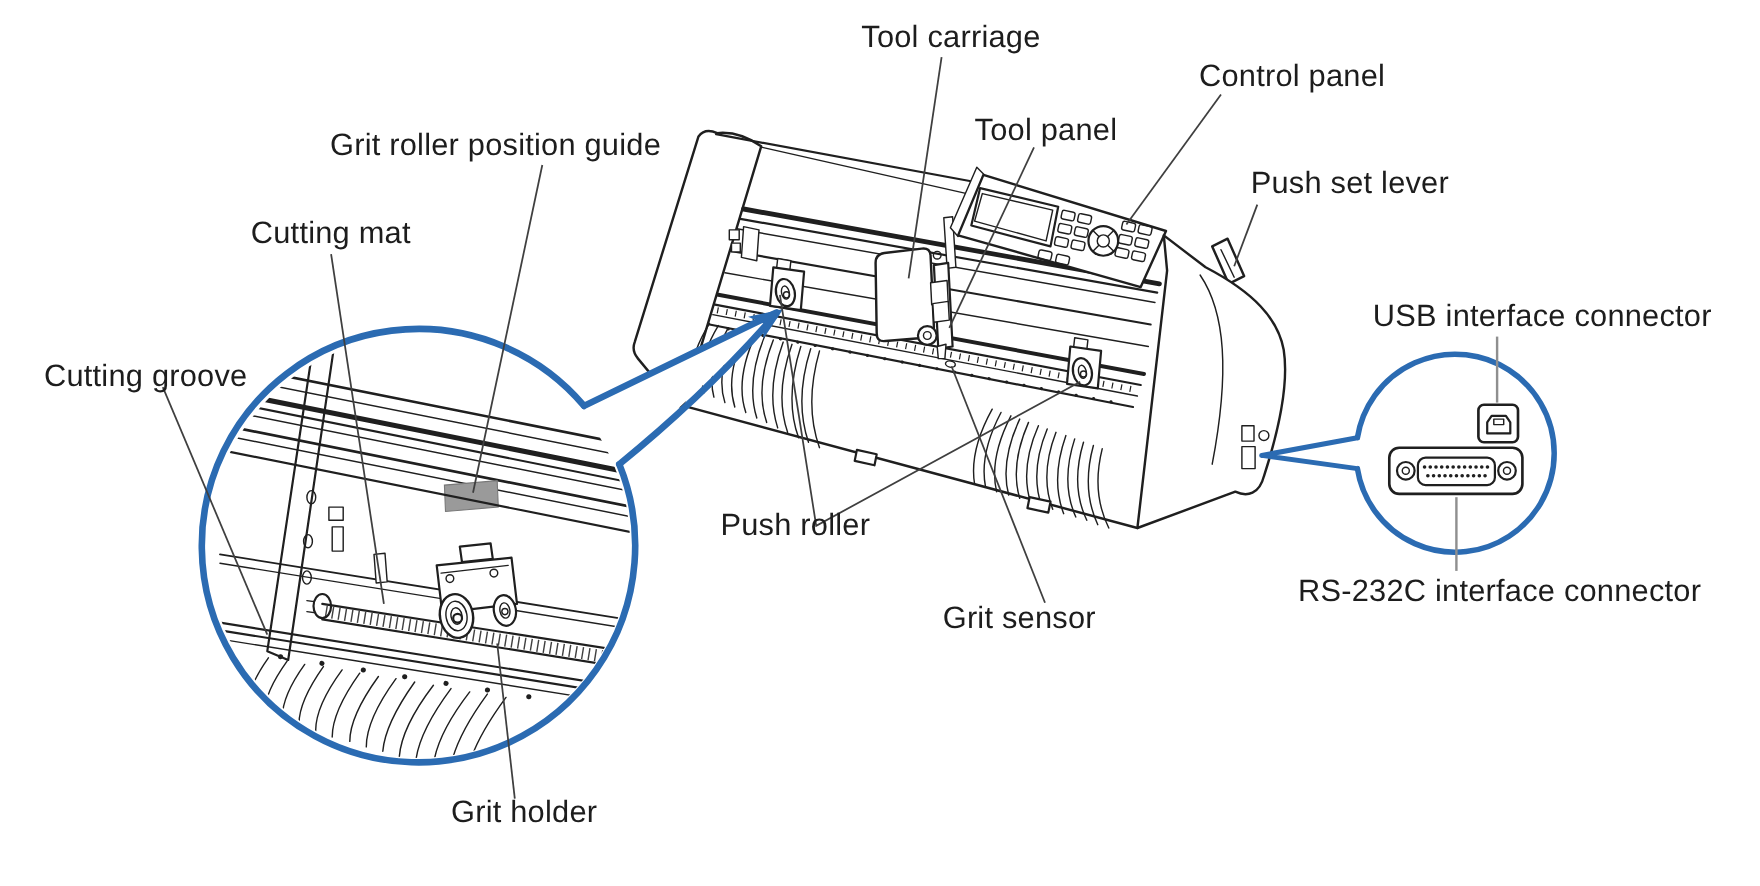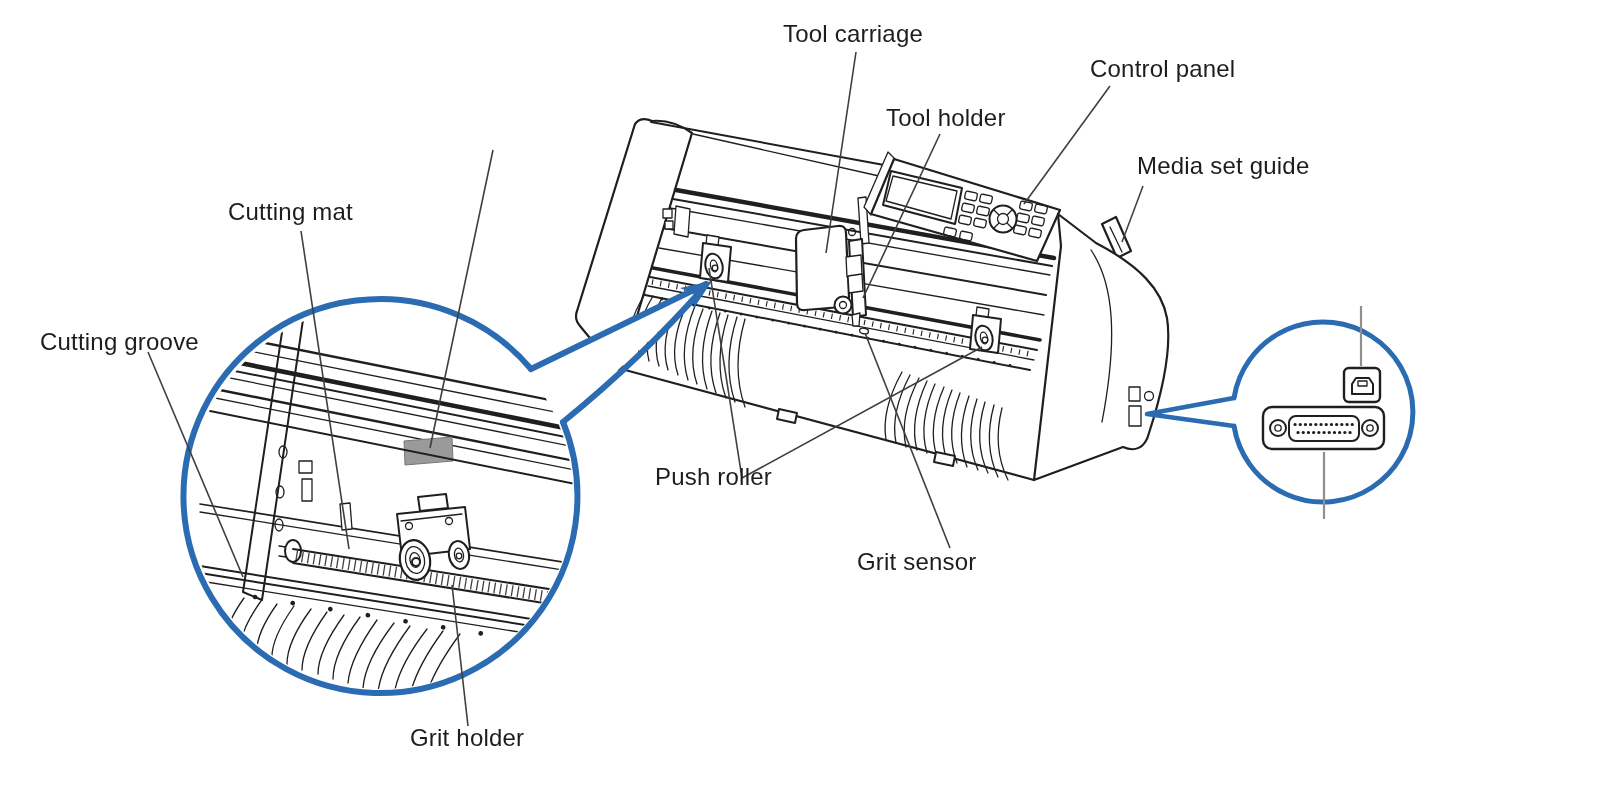--- a/index.html
+++ b/index.html
@@ -1,20 +1,20 @@
 <!DOCTYPE html>
 <html style="--accent-blue: #2b6bb2; --line: #1f1f1f; --leader: #3f3f3f; --leader-light: #8f8f8f; --sticker-gray: #9a9a9a; --text: #1d1d1d; --background: #ffffff;"><head>
 <meta charset="utf-8">
 <title>Diagram</title>
 <style>
   html,body{margin:0;padding:0;background:var(--background,#fff);}
   .stage{position:relative;width:1600px;height:805px;background:var(--background,#fff);overflow:hidden;
          font-family:"Liberation Sans", sans-serif;}
   .stage svg{position:absolute;left:0;top:0;}
-  .lbl{position:absolute;white-space:nowrap;font-size:24px;line-height:28px;letter-spacing:.2px;
+  .lbl{position:absolute;white-space:nowrap;font-size:28px;line-height:28px;letter-spacing:.2px;
        color:var(--text,#1d1d1d);}
   
   .k{stroke:var(--line,#1f1f1f);stroke-width:2;fill:none;stroke-linejoin:round;stroke-linecap:round}
   .kw{stroke:var(--line,#1f1f1f);stroke-width:2;fill:#fff;stroke-linejoin:round}
   .thin{stroke-width:1.3}
   .w22{stroke-width:2.2}
   .blue{stroke:var(--accent-blue,#2b6bb2);fill:none;stroke-linecap:round;stroke-linejoin:round}
   .bfill{fill:var(--accent-blue,#2b6bb2);stroke:none}
   .wfill{fill:#fff;stroke:none}
   .ld{stroke:var(--leader,#3f3f3f);stroke-width:1.6;fill:none}
@@ -221,20 +221,23 @@
     <path class="ld" d="M301,231 L349,549"></path>
     <path class="ld" d="M148,352 L243,577"></path>
     <path class="ld" d="M709,268 L742,478 L982,347"></path>
     <path class="ld" d="M865,333 L950,548"></path>
     <path class="ld" d="M468,726 L452,585"></path>
   </g>
 </svg>
 
   <div class="lbl" style="left:783px;top:20px">Tool carriage</div>
   <div class="lbl" style="left:1090px;top:55px">Control panel</div>
-  <div class="lbl" style="left:886px;top:104px">Tool holder</div>
-  <div class="lbl" style="left:1137px;top:152px">Media set guide</div>
+  <div class="lbl" style="left:886px;top:104px">Tool panel</div>
+  <div class="lbl" style="left:1137px;top:152px">Push set lever</div>
+  <div class="lbl" style="left:300px;top:118px">Grit roller position guide</div>
   <div class="lbl" style="left:228px;top:198px">Cutting mat</div>
   <div class="lbl" style="left:40px;top:328px">Cutting groove</div>
+  <div class="lbl" style="left:1248px;top:273px">USB interface connector</div>
+  <div class="lbl" style="left:1180px;top:523px">RS-232C interface connector</div>
   <div class="lbl" style="left:655px;top:463px">Push roller</div>
   <div class="lbl" style="left:857px;top:548px">Grit sensor</div>
   <div class="lbl" style="left:410px;top:724px">Grit holder</div>
 </div>
 
 </body></html>

